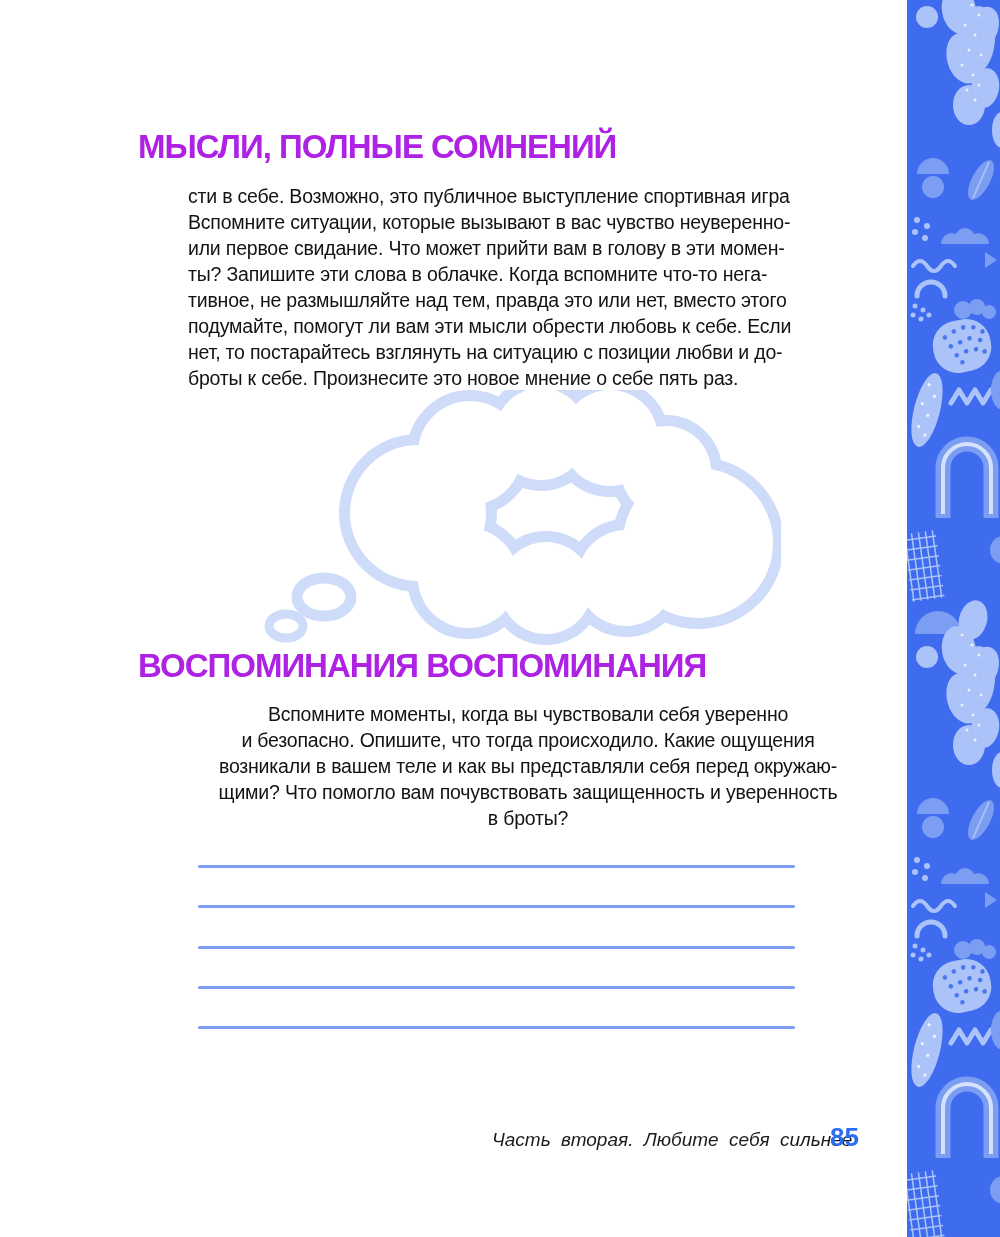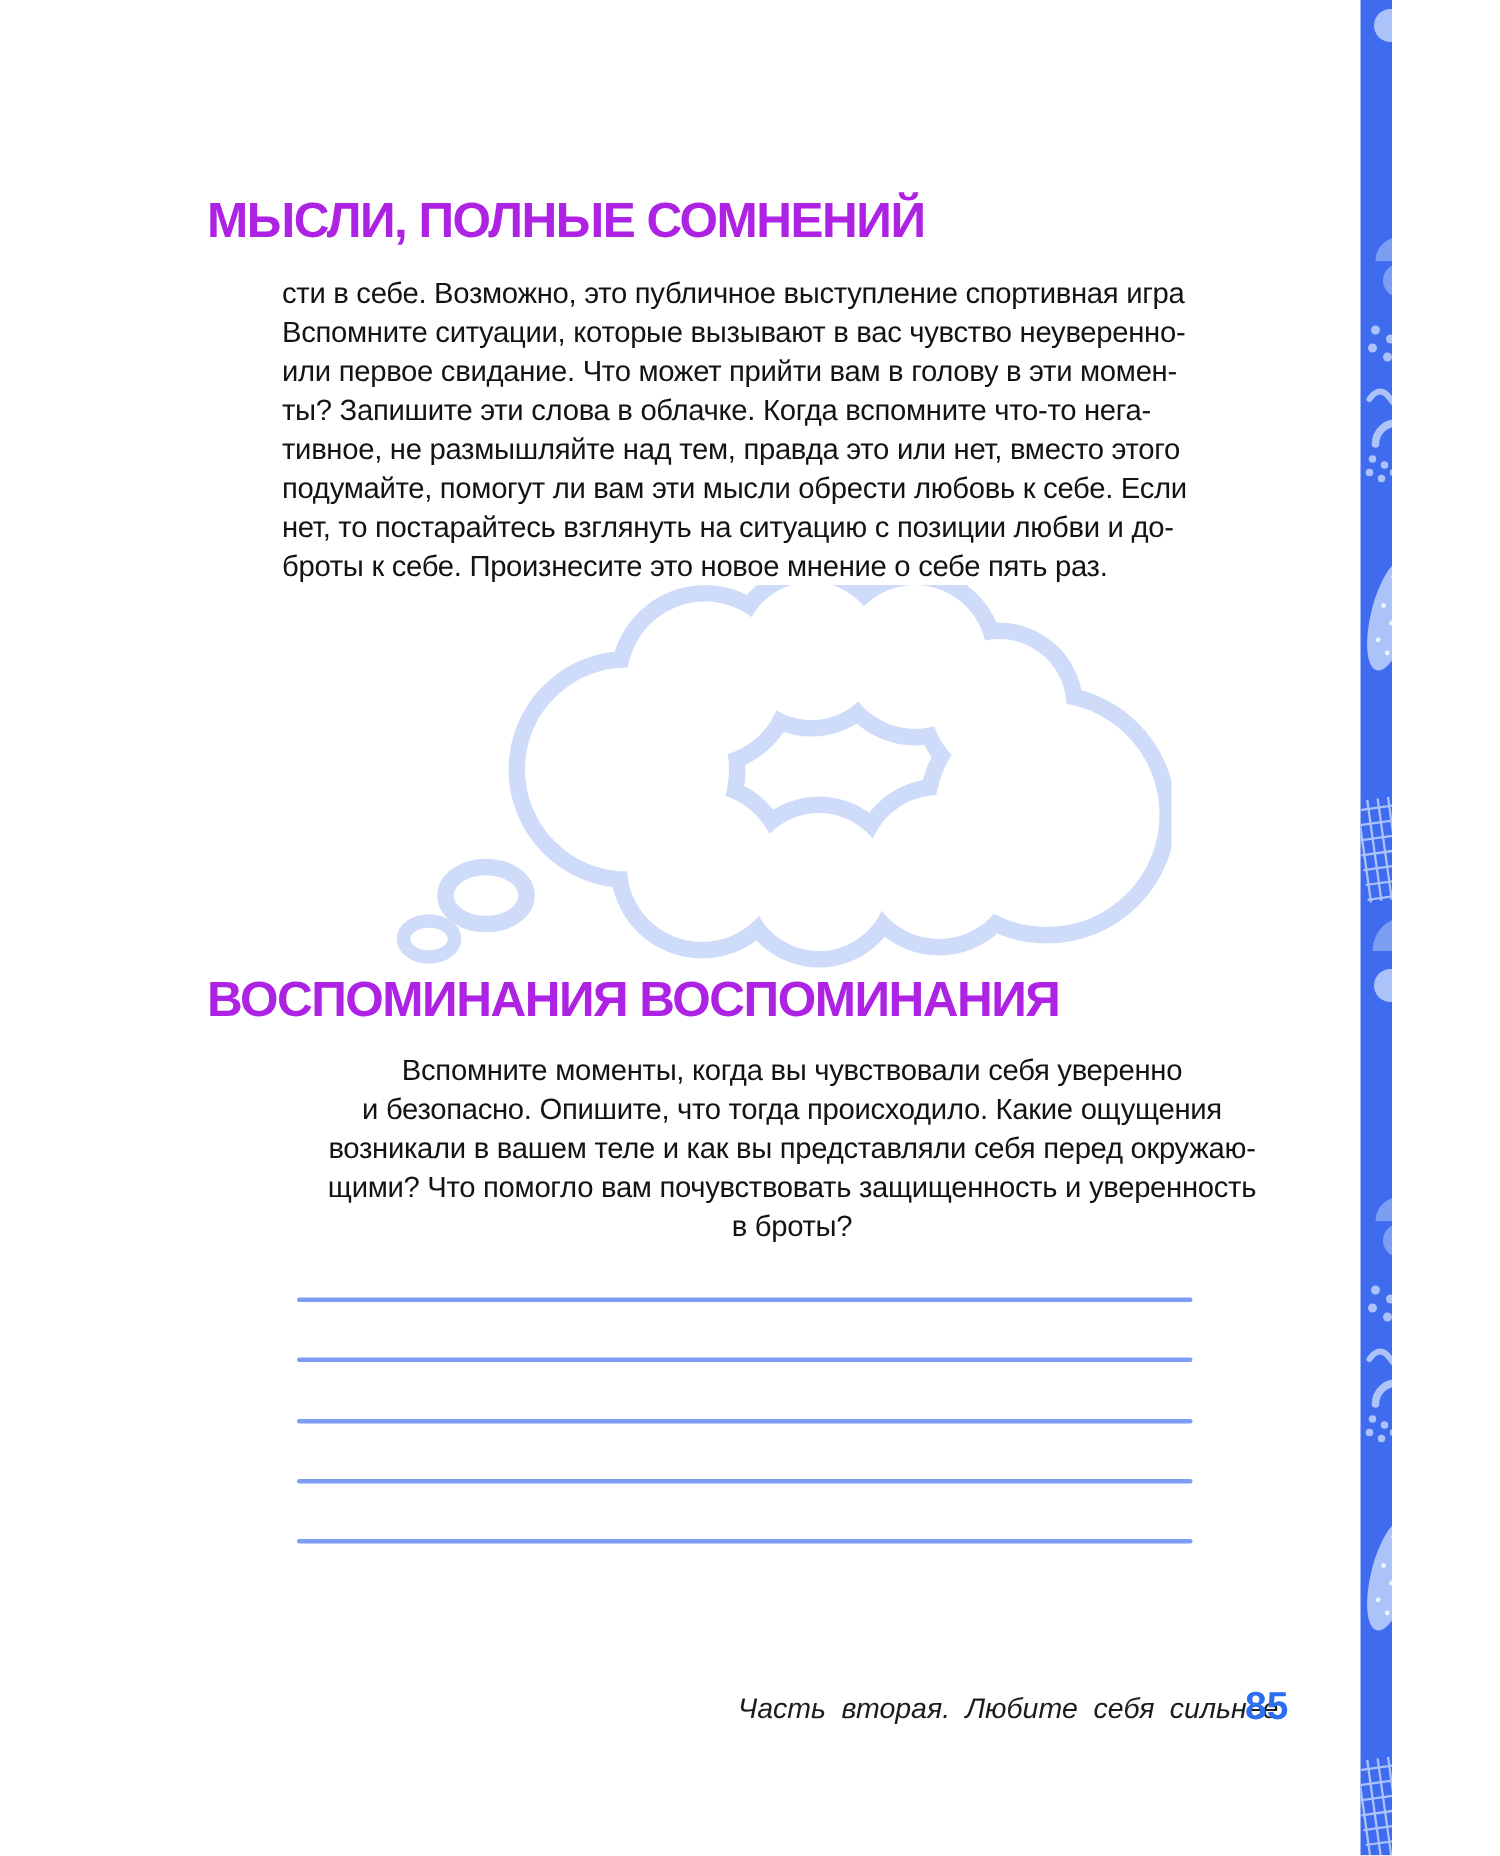--- a/index.html
+++ b/index.html
@@ -1,18 +1,18 @@
 <!DOCTYPE html>
 <html><head>
 <meta charset="utf-8">
 <style>
   html,body{margin:0;padding:0;background:#ffffff;}
   .page{
     position:relative;
-    width:928px;height:1237px;
+    width:1000px;height:1237px;
     background:#ffffff;
     overflow:hidden;
     font-family:"Liberation Sans","DejaVu Sans",sans-serif;
   }
   .heading{
     position:absolute;
     left:138px;
     margin:0;
     font-size:33px;
     font-weight:700;

